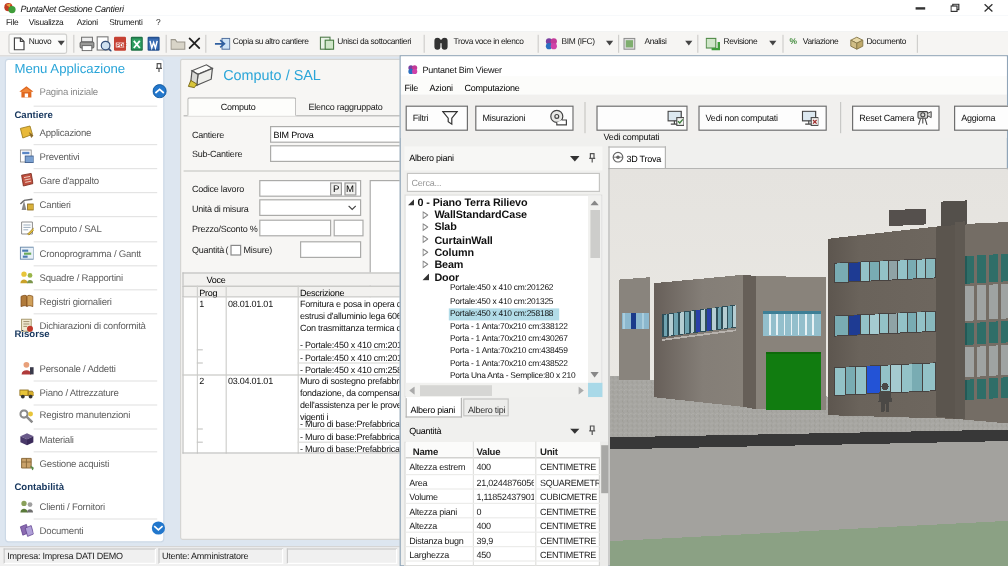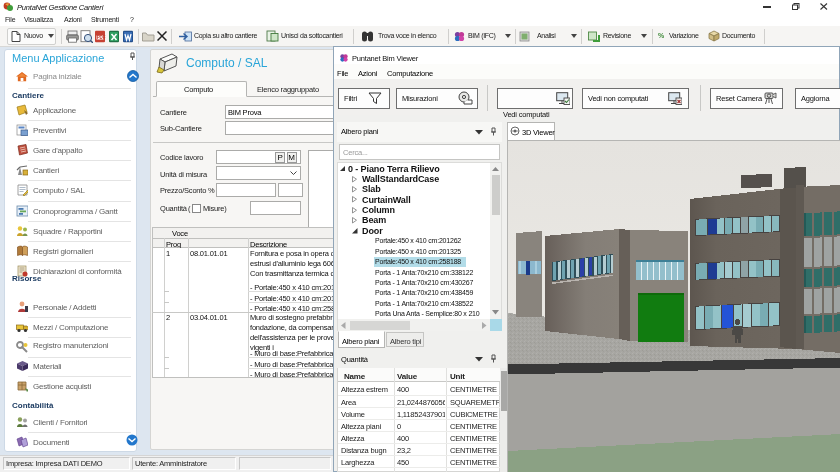--- a/index.html
+++ b/index.html
@@ -245,21 +245,21 @@
         <rect x="9" y="5" width="3.5" height="6" fill="#3a3a4a"></rect>
       </svg>
     <div class="sideitem" style="top:302.5px">Personale / Addetti</div>
     <div class="sidesep" style="top:317px"></div>
     <svg class="sideicon" style="top:321px" width="13" height="12">
         <rect x="0.5" y="4" width="7" height="4.5" fill="#e8c53a" stroke="#8a6a1a" stroke-width="0.7"></rect>
         <path d="M7.5 5 h3.5 l1.5 2 v1.5 h-5 Z" fill="#d8b02a" stroke="#8a6a1a" stroke-width="0.7"></path>
         <circle cx="3" cy="9.5" r="1.6" fill="#333"></circle>
         <circle cx="9.5" cy="9.5" r="1.6" fill="#333"></circle>
       </svg>
-    <div class="sideitem" style="top:322.5px">Mezzi / Computazione</div>
+    <div class="sideitem" style="top:322.5px">Piano / Attrezzature</div>
     <div class="sidesep" style="top:337px"></div>
     <svg class="sideicon" style="top:341px" width="13" height="12">
         <circle cx="4" cy="4" r="3" fill="none" stroke="#8a8a8a" stroke-width="1.8"></circle>
         <path d="M5.5 5.5 L11 11" stroke="#8a8a8a" stroke-width="2"></path>
         <circle cx="9.5" cy="4" r="2" fill="#e8c53a"></circle>
       </svg>
     <div class="sideitem" style="top:341px">Registro manutenzioni</div>
     <div class="sidesep" style="top:356.5px"></div>
     <svg class="sideicon" style="top:360px" width="13" height="12">
         <path d="M6.5 1 L12 3.5 L6.5 6 L1 3.5 Z" fill="#6a5a8a"></path>
@@ -552,36 +552,36 @@
       <div class="qn" style="top:409.6px">Volume</div>
         <div class="qv" style="top:409.6px">1,11852437901</div>
         <div class="qu" style="top:409.6px">CUBICMETRE</div>
       <div class="qn" style="top:421.7px">Altezza piani</div>
         <div class="qv" style="top:421.7px">0</div>
         <div class="qu" style="top:421.7px">CENTIMETRE</div>
       <div class="qn" style="top:433.8px">Altezza</div>
         <div class="qv" style="top:433.8px">400</div>
         <div class="qu" style="top:433.8px">CENTIMETRE</div>
       <div class="qn" style="top:445.9px">Distanza bugn</div>
-        <div class="qv" style="top:445.9px">23,2</div>
+        <div class="qv" style="top:445.9px">39,9</div>
         <div class="qu" style="top:445.9px">CENTIMETRE</div>
       <div class="qn" style="top:458px">Larghezza</div>
         <div class="qv" style="top:458px">450</div>
         <div class="qu" style="top:458px">CENTIMETRE</div>
     </div>
     <div class="abs" style="left:500px;top:368px;width:7px;height:104px;background:#ececea"></div>
     <div class="abs" style="left:500.5px;top:371px;width:6px;height:40px;background:#a8a8a6"></div>
 
     <div class="abs" style="left:507px;top:122px;width:48px;height:18px;background:#fff;border:1px solid #b5b5b3;border-bottom:none"></div>
     <svg class="abs" style="left:510px;top:126px" width="10" height="10">
         <circle cx="5" cy="5" r="4" fill="none" stroke="#666" stroke-width="1"></circle>
         <circle cx="5" cy="5" r="1.5" fill="#666"></circle>
         <path d="M1 5 h8" stroke="#666" stroke-width="0.7"></path>
       </svg>
-    <div class="abs" style="left:522px;top:127.5px;font-size:7.5px">3D Viewer</div>
+    <div class="abs" style="left:522px;top:127.5px;font-size:7.5px">3D Trova</div>
 
     <div id="canvas3d" class="abs" style="left:507px;top:140px;width:333px;height:332px;border-top:1px solid #b5b5b3;border-left:1px solid #b5b5b3">
     <svg width="333" height="332" viewBox="0 0 333 332" shape-rendering="crispEdges">
       <defs>
         <pattern id="noise" width="4" height="4" patternUnits="userSpaceOnUse">
           <rect width="4" height="4" fill="#a7a6a2"></rect>
           <rect x="0" y="0" width="1" height="1" fill="#b1b0ac"></rect>
           <rect x="2" y="1" width="1" height="1" fill="#9d9c95"></rect>
           <rect x="1" y="3" width="1" height="1" fill="#aeada7"></rect>
           <rect x="3" y="2" width="1" height="1" fill="#a09f9a"></rect>

